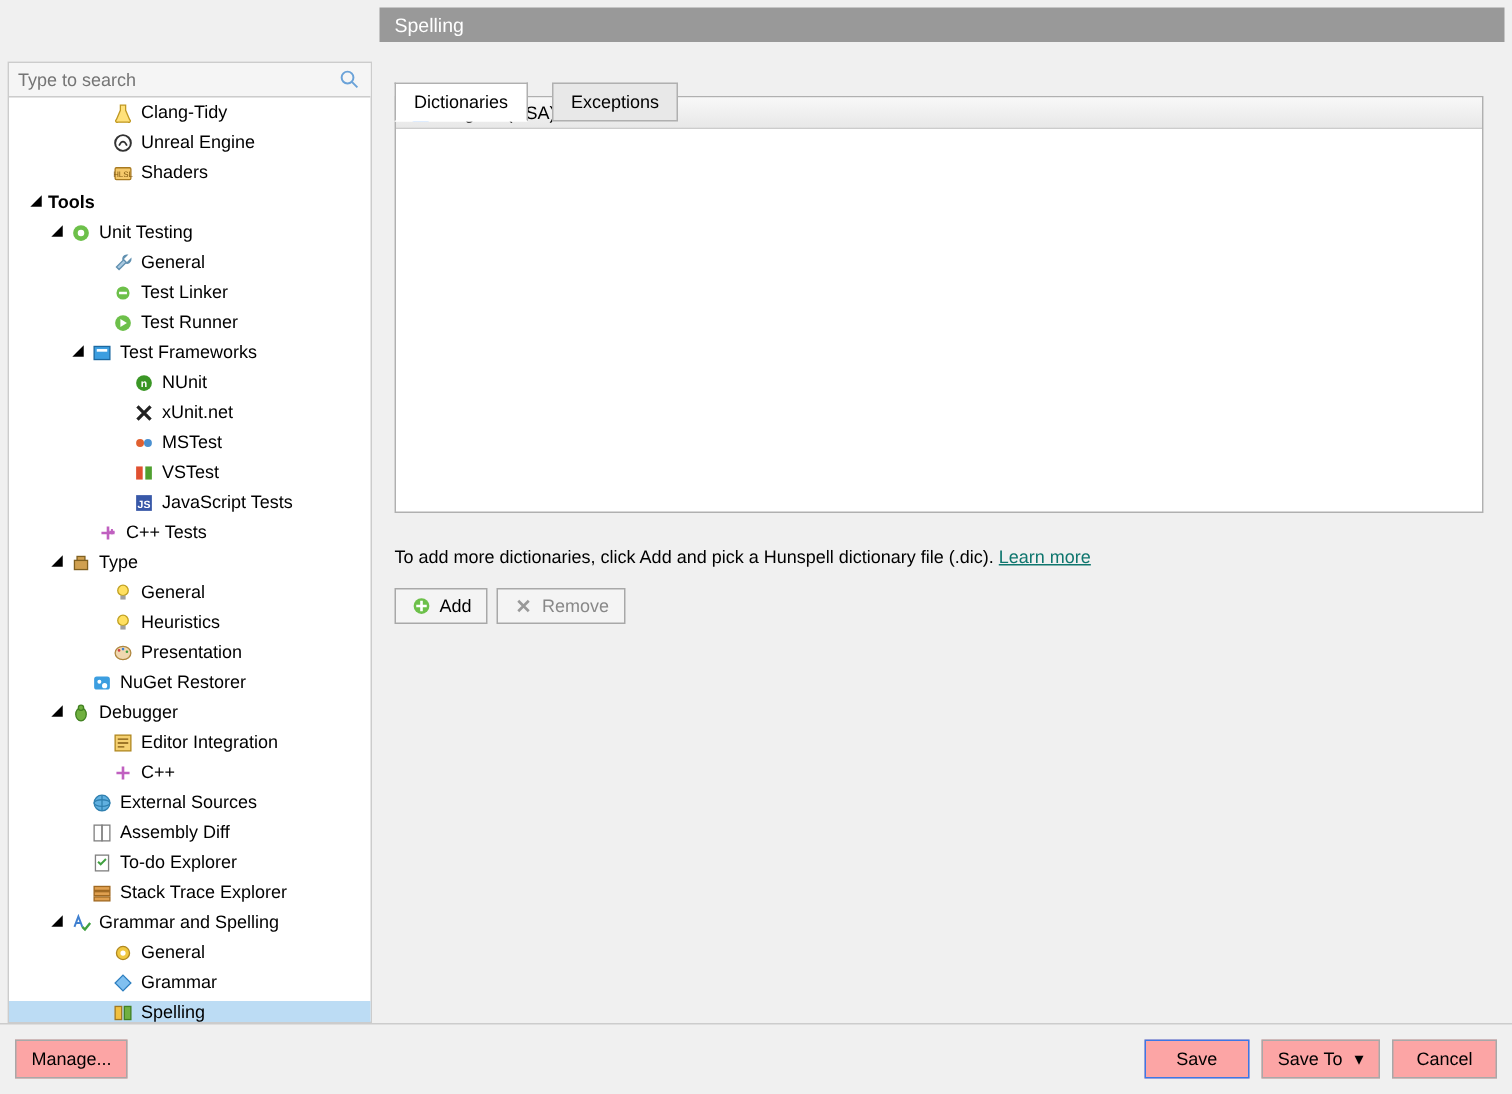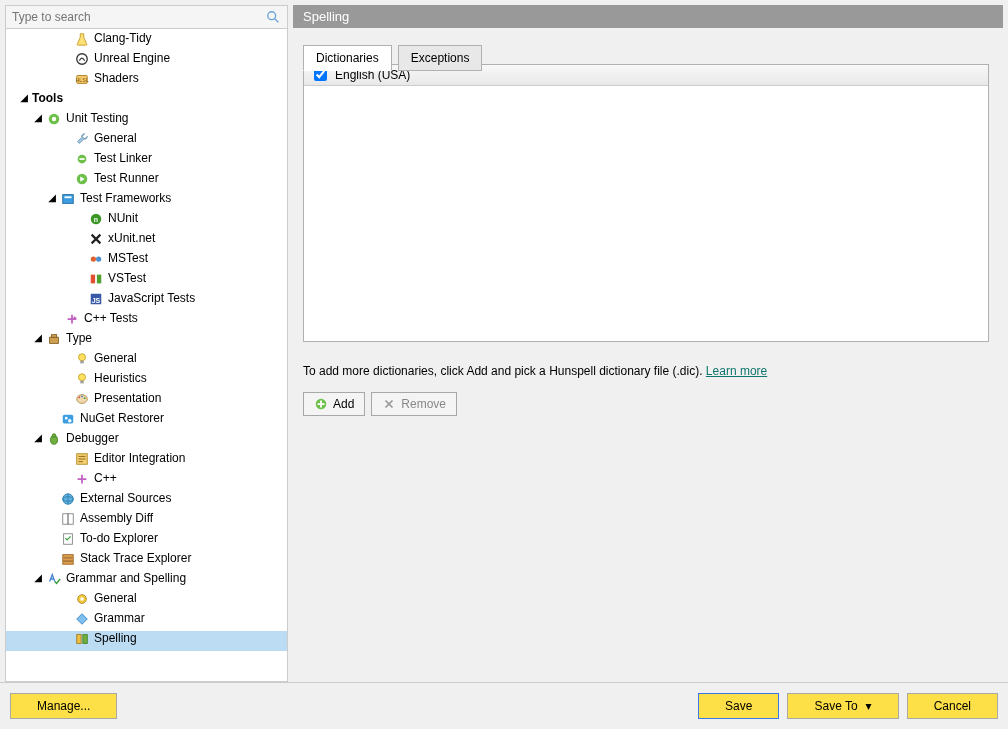--- a/index.html
+++ b/index.html
@@ -1,51 +1,51 @@
 <!DOCTYPE html>
 <html><head>
 <meta charset="utf-8">
 <style>
 * { box-sizing: border-box; margin: 0; padding: 0; }
 body { font-family: "Segoe UI", Tahoma, sans-serif; font-size: 12px; background: #f0f0f0; color: #000; width: 1008px; height: 729px; overflow: hidden; display: flex; flex-direction: column; }
 
 .main-area { display: flex; flex: 1; overflow: hidden; padding: 5px 5px 0 5px; gap: 5px; }
-.left-panel { width: 283px; display: flex; flex-direction: column; background: #fff; border: 1px solid #ccc; }
+.left-panel { width: 243px; display: flex; flex-direction: column; background: #fff; border: 1px solid #ccc; margin-top: 36px; }
 .search-wrap { display: flex; align-items: center; border-bottom: 1px solid #ccc; background: #f5f5f5; }
 .search-input { flex: 1; border: none; background: transparent; padding: 4px 6px; font-size: 12px; color: #999; outline: none; }
 .search-icon { width: 16px; height: 16px; margin-right: 6px; display:flex;align-items:center;justify-content:center;}
 .tree { flex: 1; overflow-y: auto; overflow-x: hidden; padding: 2px 0; position:relative;}
 .tree::-webkit-scrollbar{width:16px;}
 .tree::-webkit-scrollbar-track{background:#f0f0f0;}
 .tree::-webkit-scrollbar-thumb{background:#c0c0c0;border:1px solid #a8a8a8;}
 .row { display: flex; white-space: nowrap; align-items: flex-start; height: 20px; padding-left: 4px; cursor: default; }
 .row.selected { background: #bcdcf4; }
 .exp { width: 12px; height: 12px; display: inline-flex; align-items: center; justify-content: center; font-size: 10px; margin-right: 2px; cursor: pointer;}
 .exp.sp{visibility:hidden;}
 .ic { width: 16px; height: 16px; display: inline-flex; align-items: center; justify-content: center; margin-right: 4px; flex-shrink:0;}
 .lbl { font-size: 12px; }
 .lbl.bold { font-weight: 600; }
 
 .right-panel { flex: 1; display: flex; flex-direction: column; }
 .title-bar { background: #999; color: #fff; padding: 4px 10px; font-size: 13px; font-weight:400;}
 .r-body { flex: 1; background: #f0f0f0; padding: 10px 14px 0 10px; display: flex; flex-direction: column; }
 .tabstrip { display: flex; }
-.tab { padding: 5px 12px; border: 1px solid #b0b0b0; background: #e8e8e8; font-size: 12px; cursor: pointer; margin-right: 6px; position: relative; top: 7px; }
+.tab { padding: 5px 12px; border: 1px solid #b0b0b0; background: #e8e8e8; font-size: 12px; cursor: pointer; margin-right: 16px; position: relative; top: 17px; }
 .tab.active { background: #fff; border-bottom: 1px solid #fff; }
 .tab + .tab { border-left: 1px solid #b0b0b0; }
 .list-box { border: 1px solid #b0b0b0; background: #fff; height: 278px; }
 .list-head { background: linear-gradient(#f8f8f8,#e8e8e8); border-bottom: 1px solid #ccc; padding: 3px 10px; display: flex; align-items: flex-start; gap: 8px; }
 .hint { margin-top: 22px; font-size: 12px; }
 .hint a { color: #0f766e; text-decoration: underline; }
 .btn-row { margin-top: 14px; display: flex; gap: 6px; }
 .tool-btn { display: inline-flex; align-items: center; gap: 5px; padding: 4px 10px; border: 1px solid #a8a8a8; background: #f4f4f4; font-size: 12px; cursor: pointer; }
 .tool-btn.disabled { color: #888; background: #f4f4f4; cursor: default; }
 
 .bottom-bar { border-top: 1px solid #ccc; padding: 10px; display: flex; align-items: center; background: #f0f0f0; }
-.btn { padding: 5px 26px; border: 1px solid #a8a8a8; background: #fde047; font-size: 12px; cursor: pointer; min-width: 70px; text-align: center;}
+.btn { padding: 5px 10px; border: 1px solid #a8a8a8; background: #fca5a5; font-size: 12px; cursor: pointer; min-width: 70px; text-align: center;}
 .btn.primary { border: 1px solid #3b78e7; }
 .btn.dd { display: inline-flex; align-items: center; gap: 8px; }
 .spacer { flex: 1; }
 
 svg{display:block;}
 </style>
 </head>
 <body>
 
 <div class="main-area">

